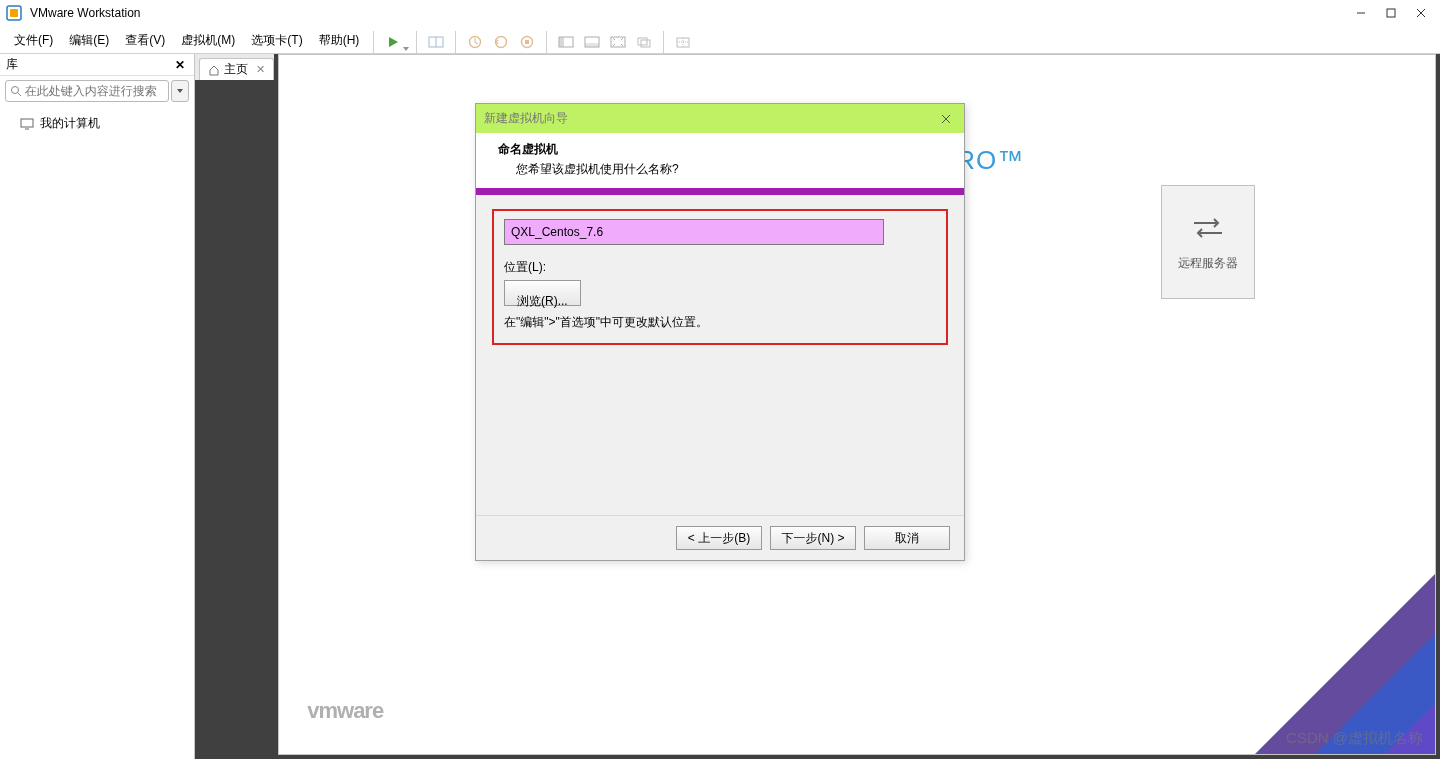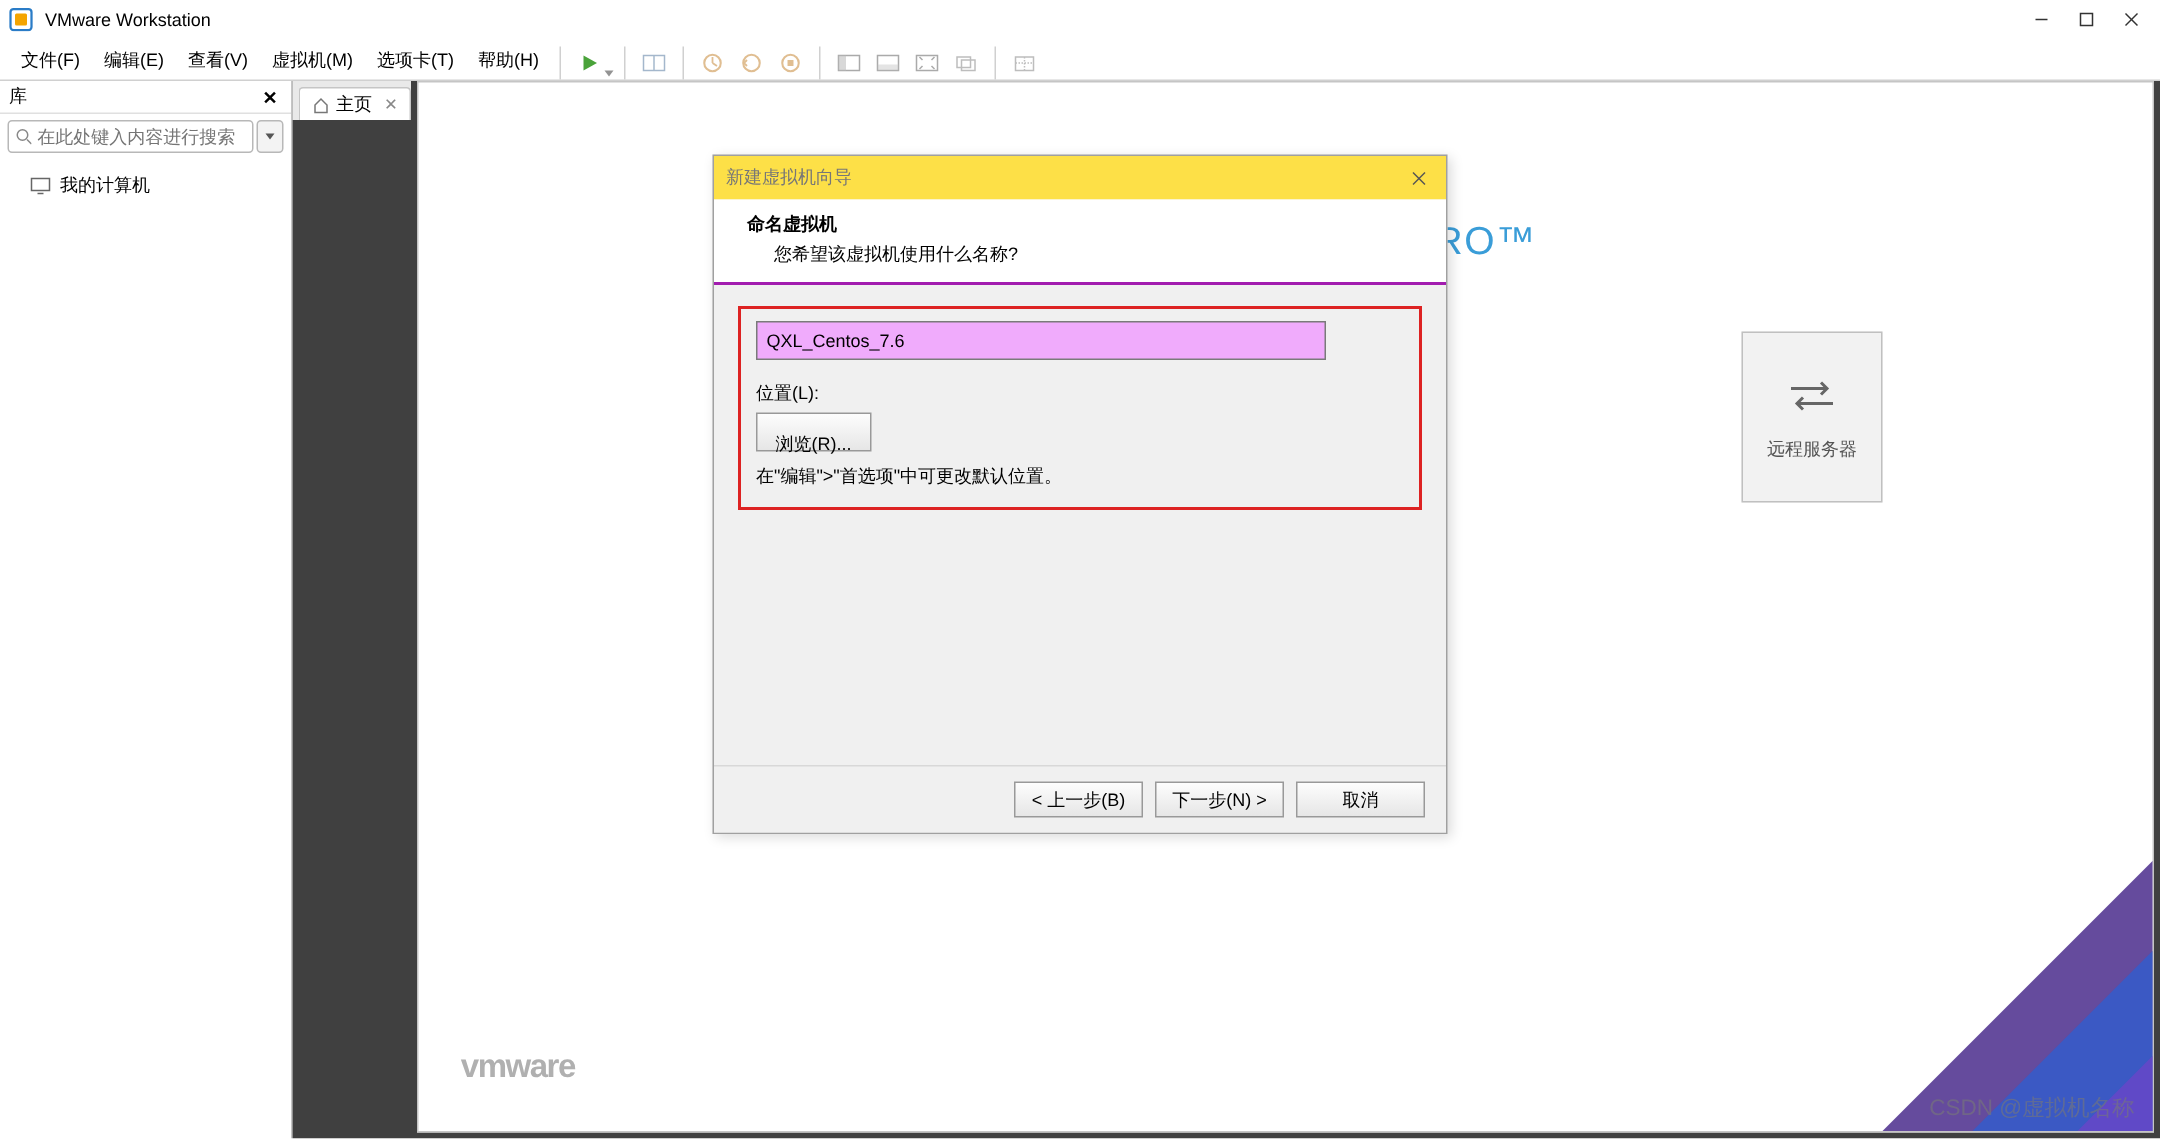--- a/index.html
+++ b/index.html
@@ -35,31 +35,31 @@
 .tree-item { display: flex; align-items: center; gap: 6px; padding: 3px 4px 3px 14px; cursor: pointer; }
 
 
 .content { flex: 1; display: flex; flex-direction: row; background: #404040; position: relative; }
 .tabs { display: flex; height: 26px; background: #e9e9e9; padding-left: 4px; padding-top: 4px; }
 .tab { display: flex; align-items: center; gap: 4px; padding: 0 8px; background: #fff; border: 1px solid #c5c5c5; border-bottom: none; border-radius: 3px 3px 0 0; font-size: 12px; height: 22px; }
 .tab .close-tab { margin-left: 4px; color: #888; cursor: pointer; font-size: 11px; }
 .canvas { flex: 1; margin: 0 4px 4px 4px; background: #fff; border: 1px solid #c5c5c5; position: relative; overflow: hidden; }
 .workstation-bg { position: absolute; top: 90px; left: 50%; transform: translateX(-50%); font-size: 26px; font-weight: 400; color: #5a6c7d; letter-spacing: 1px; }
 .workstation-bg .pro { color: #3a9dd8; }
-.remote-card { position: absolute; top: 130px; right: 180px; width: 94px; height: 114px; border: 1px solid #c0c0c0; background: #f2f2f2; display: flex; flex-direction: column; align-items: center; justify-content: center; gap: 12px; color: #555; margin-top: 36px; }
+.remote-card { position: absolute; top: 130px; right: 180px; width: 94px; height: 114px; border: 1px solid #c0c0c0; background: #f2f2f2; display: flex; flex-direction: column; align-items: center; justify-content: center; gap: 12px; color: #555; }
 .vmware-logo { position: absolute; bottom: 30px; left: 28px; font-size: 22px; color: #b0b0b0; font-weight: bold; letter-spacing: -1px; }
 .corner-deco { position: absolute; right: -40px; bottom: -40px; width: 260px; height: 260px; }
 .watermark { position: absolute; right: 12px; bottom: 6px; color: rgba(120,120,120,0.6); font-size: 15px; }
 
 
 .dialog { position: absolute; left: 475px; top: 103px; width: 490px; background: #f0f0f0; border: 1px solid #a0a0a0; box-shadow: 2px 2px 8px rgba(0,0,0,0.15); }
-.dialog-title { display: flex; align-items: center; padding: 6px 8px; background: #fde047; }
+.dialog-title { display: flex; align-items: center; padding: 6px 8px; background: #bef264; }
 .dialog-title-text { color: #777; font-size: 12px; flex: 1; }
 .dialog-close { width: 20px; height: 16px; display: flex; align-items: center; justify-content: center; cursor: pointer; color: #555; }
-.dialog-head { background: #fff; padding: 8px 10px 10px 22px; border-bottom: 2px solid #a21caf; }
+.dialog-head { background: #fff; padding: 8px 10px 10px 22px; border-bottom: 7px solid #a21caf; }
 .dialog-head .h1 { font-weight: bold; font-size: 12px; margin-bottom: 3px; }
 .dialog-head .h2 { font-size: 12px; margin-left: 18px; }
 .dialog-body { padding: 14px 16px 20px 16px; background: #f0f0f0; min-height: 320px; }
 .red-box { border: 2px solid #d22; padding: 8px 10px 12px 10px; }
 .field-label { font-size: 12px; margin-bottom: 4px; }
 .text-input { width: 380px; height: 26px; border: 1px solid #7a7a7a; padding: 2px 6px; font-size: 12px; background: #f0abfc; outline: none; display: block; }
 .field-gap { height: 14px; }
 .loc-row { display: flex; gap: 8px; align-items: center; }
 .browse-btn { height: 26px; padding: 12px 12px; border: 1px solid #999; background: linear-gradient(#fdfdfd,#e6e6e6); cursor: pointer; font-size: 12px; }
 .hint { font-size: 12px; margin-top: 8px; }

